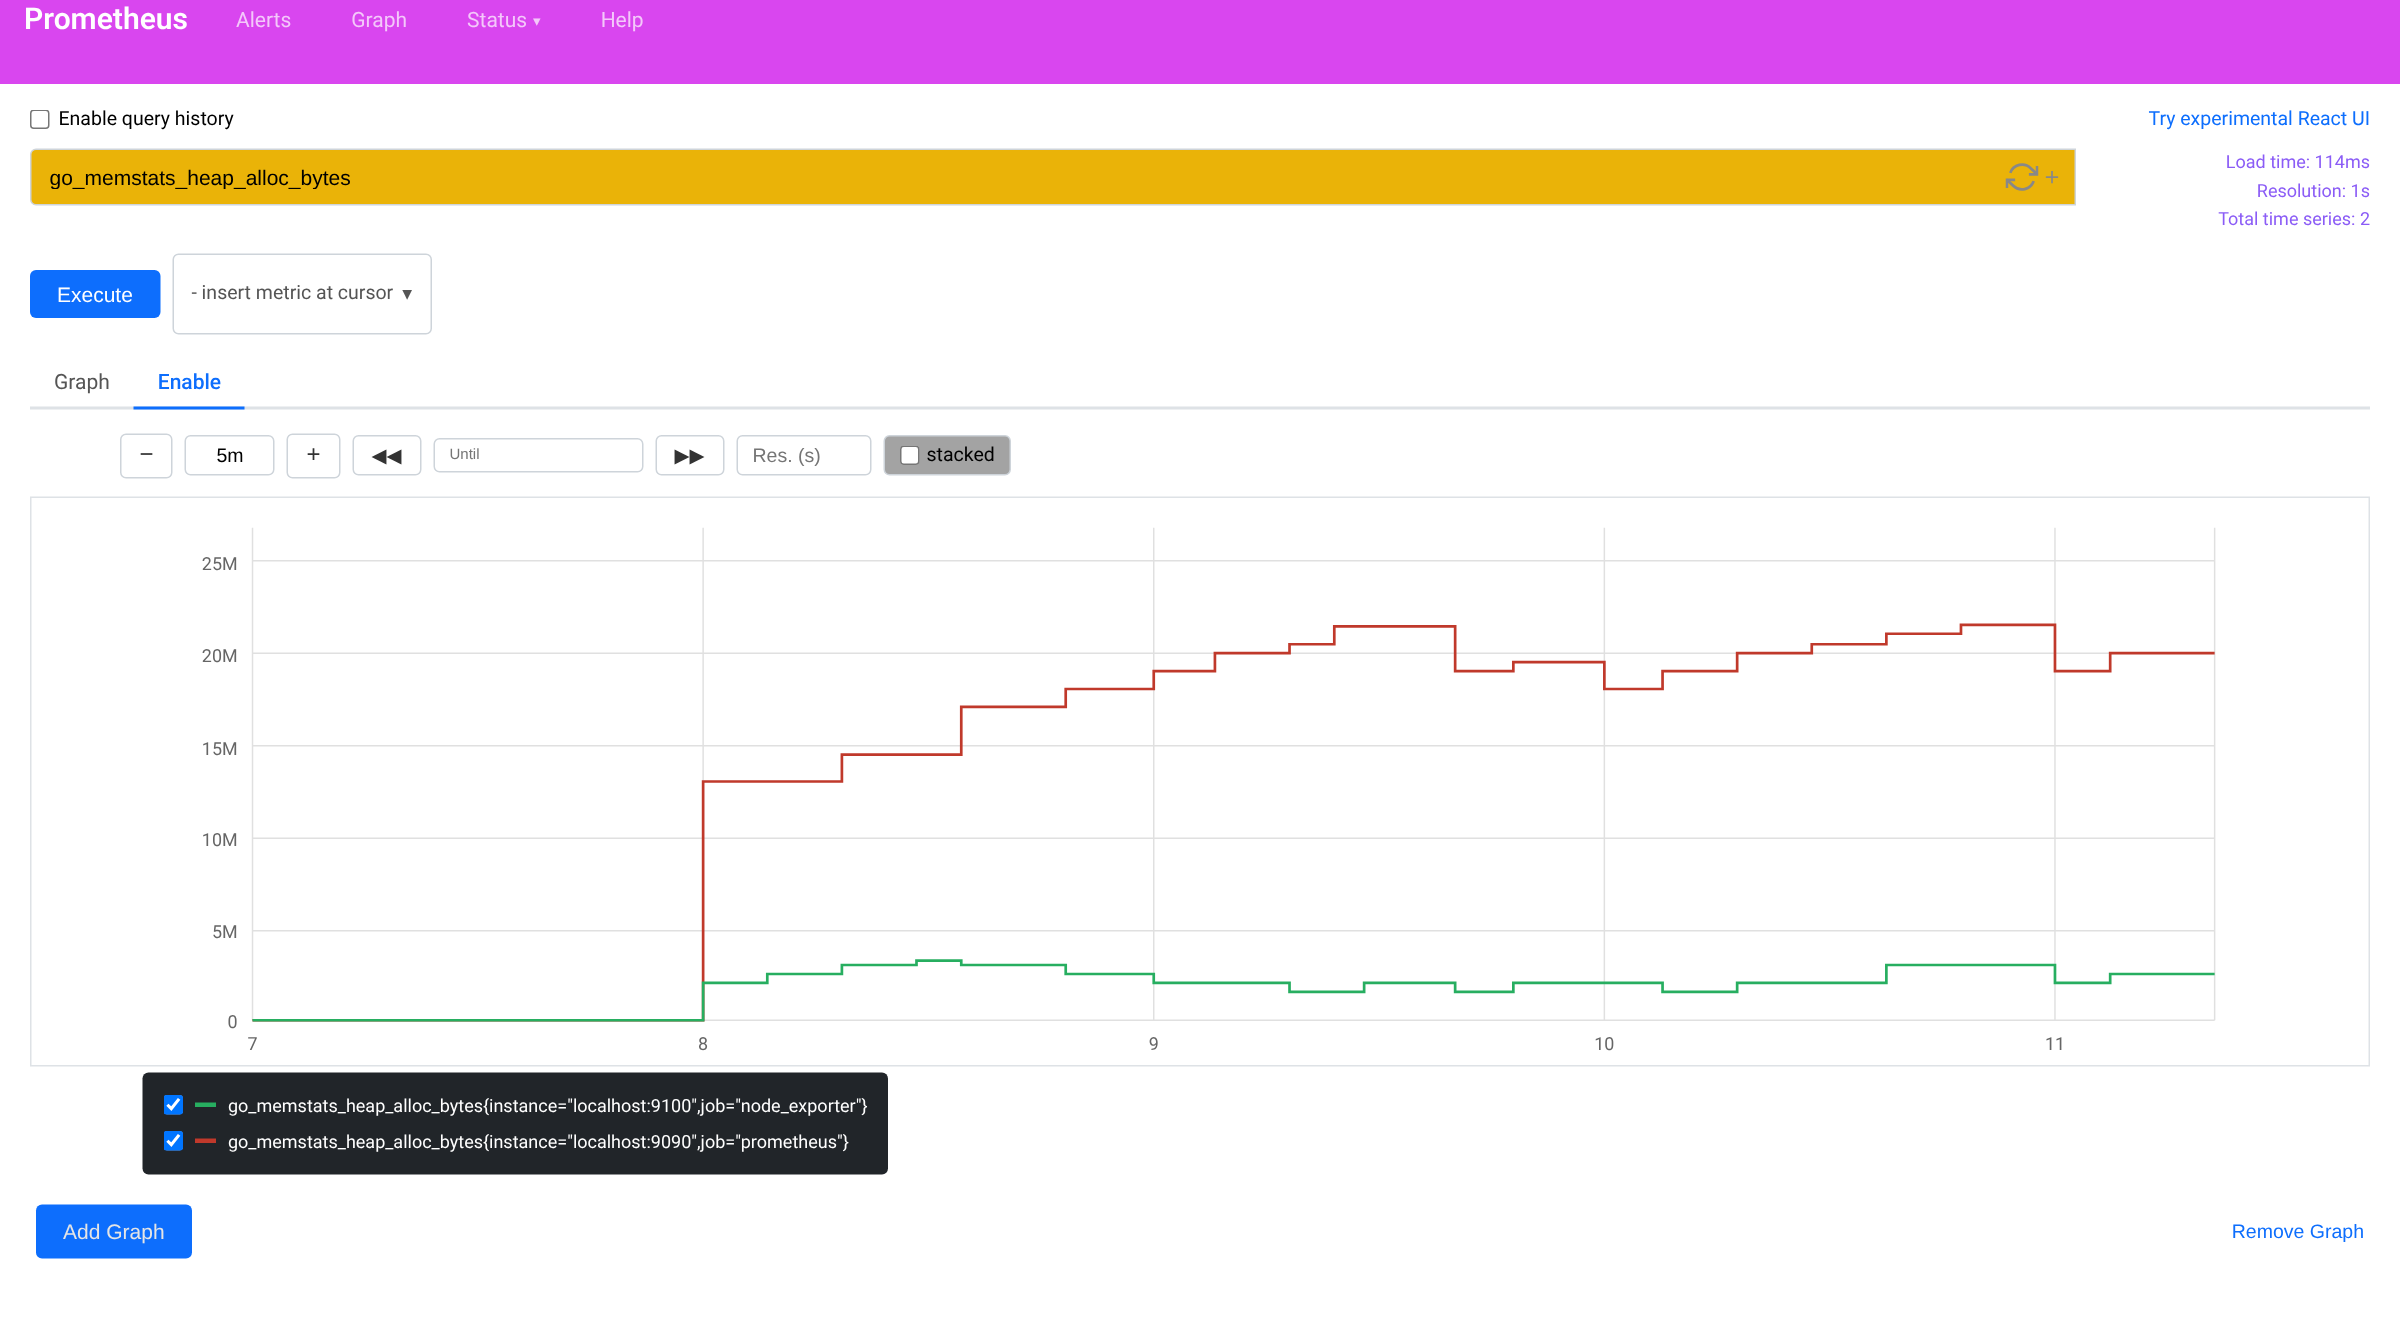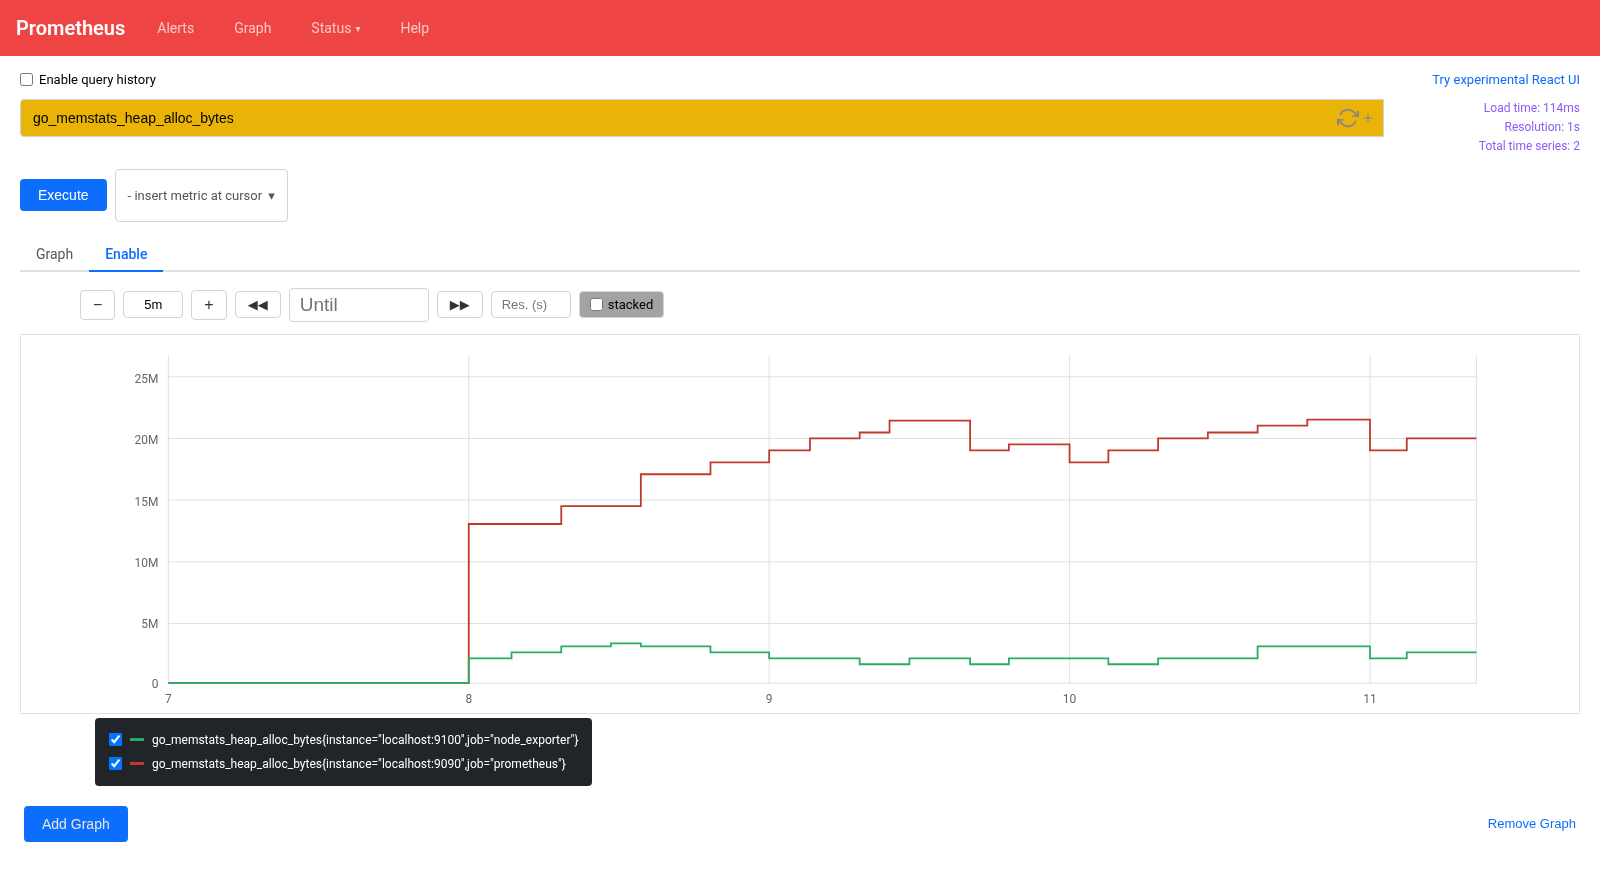--- a/index.html
+++ b/index.html
@@ -1,22 +1,22 @@
 <!DOCTYPE html>
 <html><head>
   <meta charset="utf-8">
   <style>
     * { box-sizing: border-box; margin: 0; padding: 0; }
     body { font-family: -apple-system, BlinkMacSystemFont, 'Segoe UI', Roboto, sans-serif; font-size: 14px; background: #fff; }
 
     
     .navbar {
-      background: #ef4444;
-      display: flex;
-      align-items: center;
+      background: #d946ef;
+      display: flex;
+      align-items: flex-start;
       padding: 0 16px;
       height: 56px;
       gap: 24px;
     }
     .navbar-brand {
       color: #fff;
       font-size: 20px;
       font-weight: 600;
       text-decoration: none;
     }
@@ -170,30 +170,30 @@
       border-radius: 4px;
       padding: 5px 10px;
       font-size: 13px;
       width: 60px;
       text-align: center;
     }
     .until-input {
       border: 1px solid #ced4da;
       border-radius: 4px;
       padding: 5px 10px;
-      font-size: 19px;
+      font-size: 10px;
       width: 140px;
       color: #999;
     }
     .res-input {
       border: 1px solid #ced4da;
       border-radius: 4px;
       padding: 5px 10px;
       font-size: 13px;
-      width: 80px;
+      width: 90px;
       color: #999;
     }
     .stacked-label {
       display: flex;
       align-items: center;
       gap: 5px;
       border: 1px solid #ced4da;
       border-radius: 4px;
       padding: 5px 10px;
       font-size: 13px;

